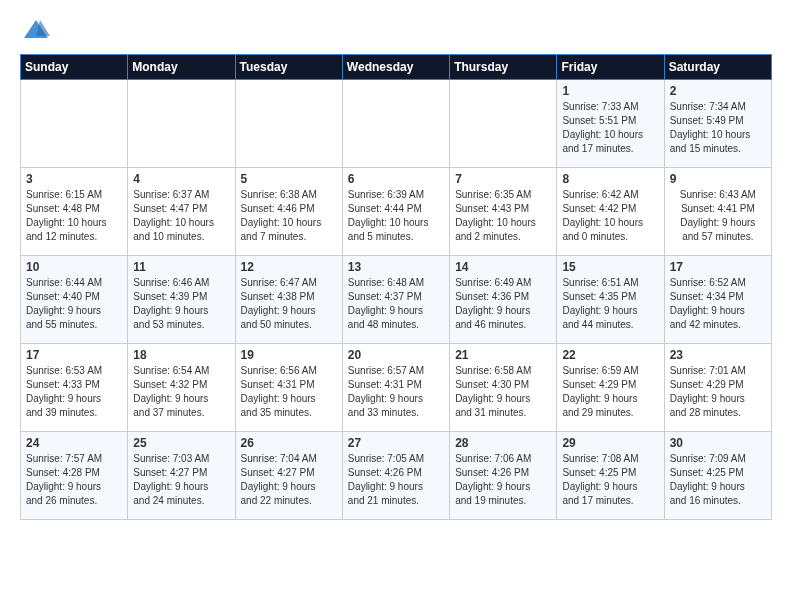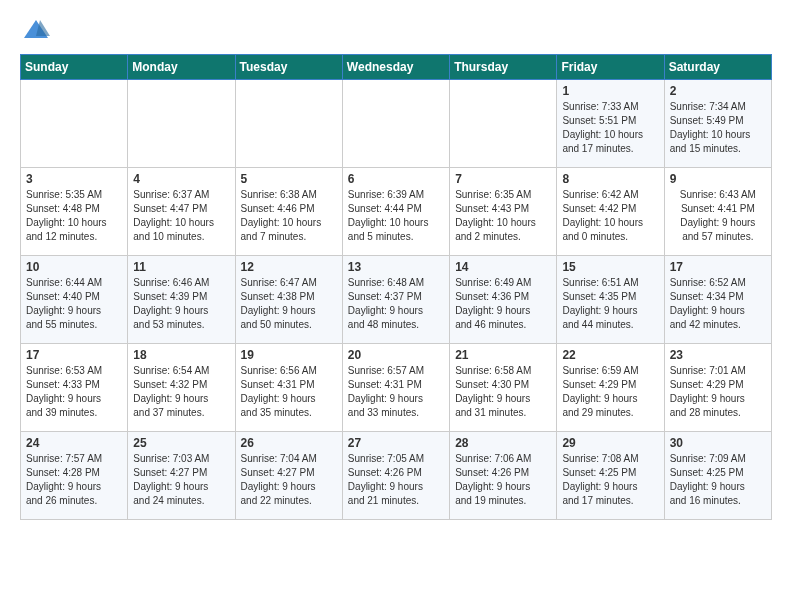--- a/index.html
+++ b/index.html
@@ -48,21 +48,21 @@
     .location-subtitle {
       font-size: 14px;
       color: #555;
     }
     .calendar-table {
       width: 100%;
       border-collapse: collapse;
       table-layout: fixed;
     }
     .calendar-table thead th {
-      background-color: #0f766e;
+      background-color: #0f172a;
       color: #fff;
       font-size: 12px;
       font-weight: bold;
       padding: 5px 4px;
       text-align: left;
       border: 1px solid #3a80c9;
     }
     .calendar-table tbody td {
       border: 1px solid #ccc;
       vertical-align: top;
@@ -147,21 +147,21 @@
             <span class="day-number">2</span>
             <div class="day-info" style="white-space: pre-line;">Sunrise: 7:34 AM
 Sunset: 5:49 PM
 Daylight: 10 hours
 and 15 minutes.</div>
           </td>
         </tr>
         <tr>
           <td>
             <span class="day-number">3</span>
-            <div class="day-info" style="white-space: pre-line;">Sunrise: 5:35 AM
+            <div class="day-info" style="white-space: pre-line;">Sunrise: 6:15 AM
 Sunset: 4:48 PM
 Daylight: 10 hours
 and 12 minutes.</div>
           </td>
           <td>
             <span class="day-number">4</span>
             <div class="day-info" style="white-space: pre-line;">Sunrise: 6:37 AM
 Sunset: 4:47 PM
 Daylight: 10 hours
 and 10 minutes.</div>

